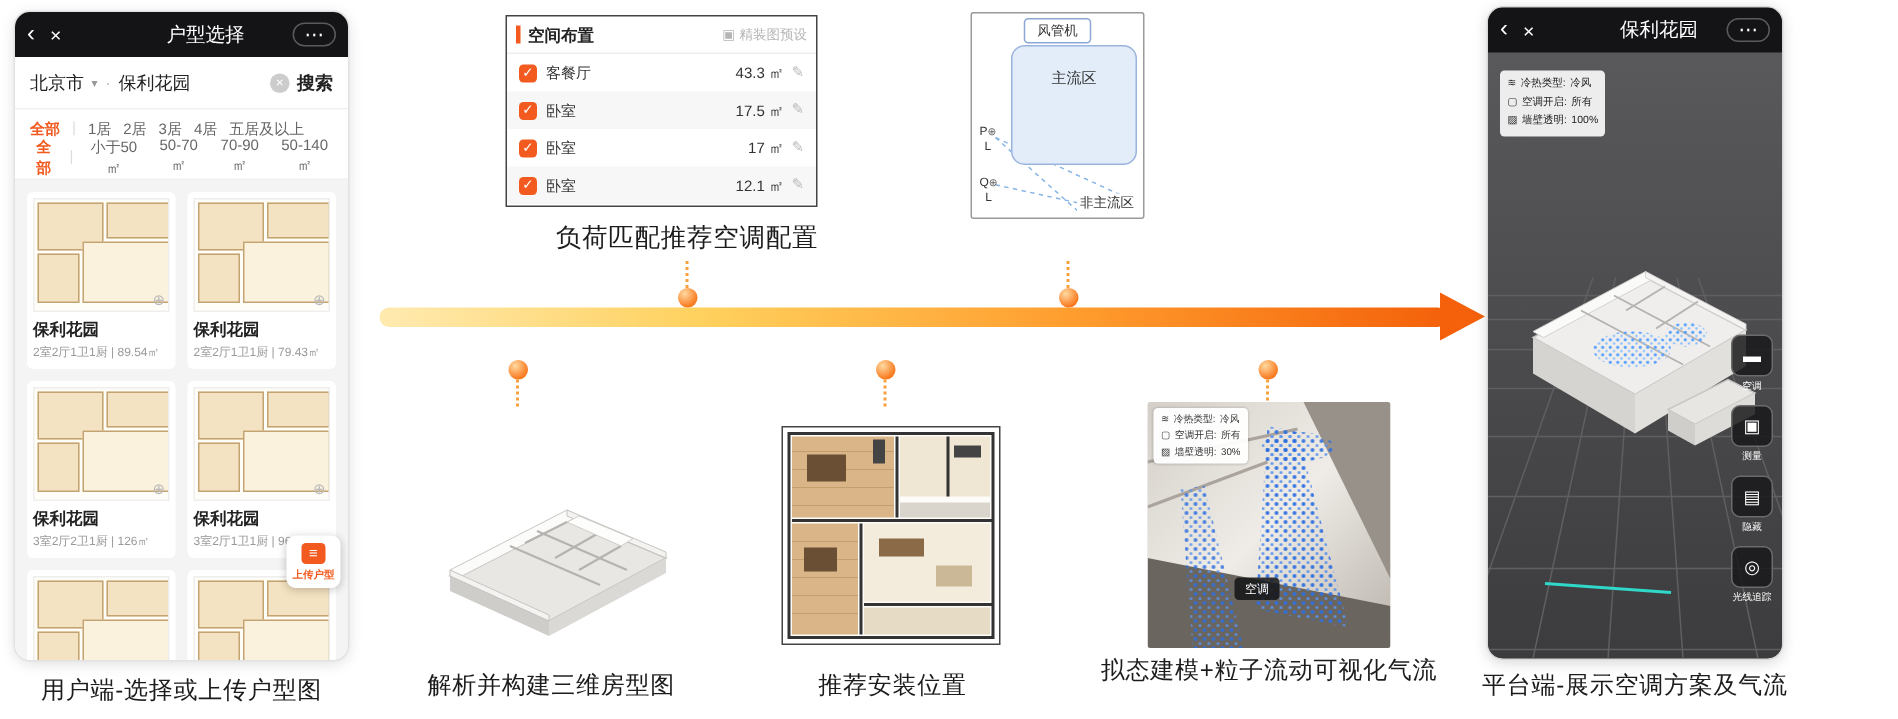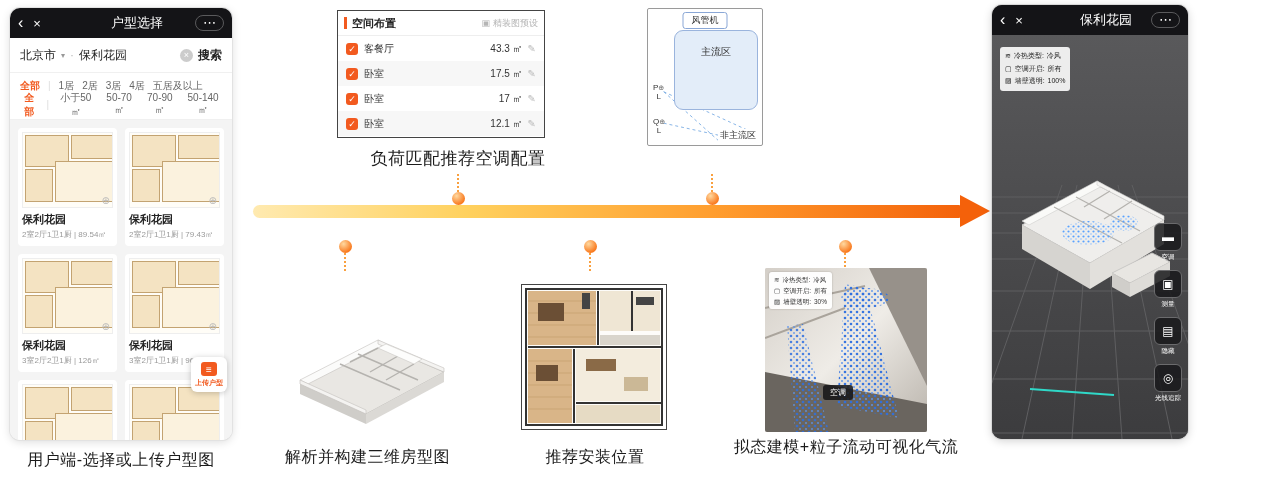--- a/index.html
+++ b/index.html
@@ -449,14 +449,15 @@
         <span class="tool-label">隐藏</span>
       </div>
       <div class="tool">
         <span class="tool-btn">
             <span>◎</span>
           </span>
         <span class="tool-label">光线追踪</span>
       </div>
     </div>
   </div>
+  <div class="caption" style="left:982px;top:447px;width:216px;">平台端-展示空调方案及气流</div>
 
 </div>
 
 </body></html>

